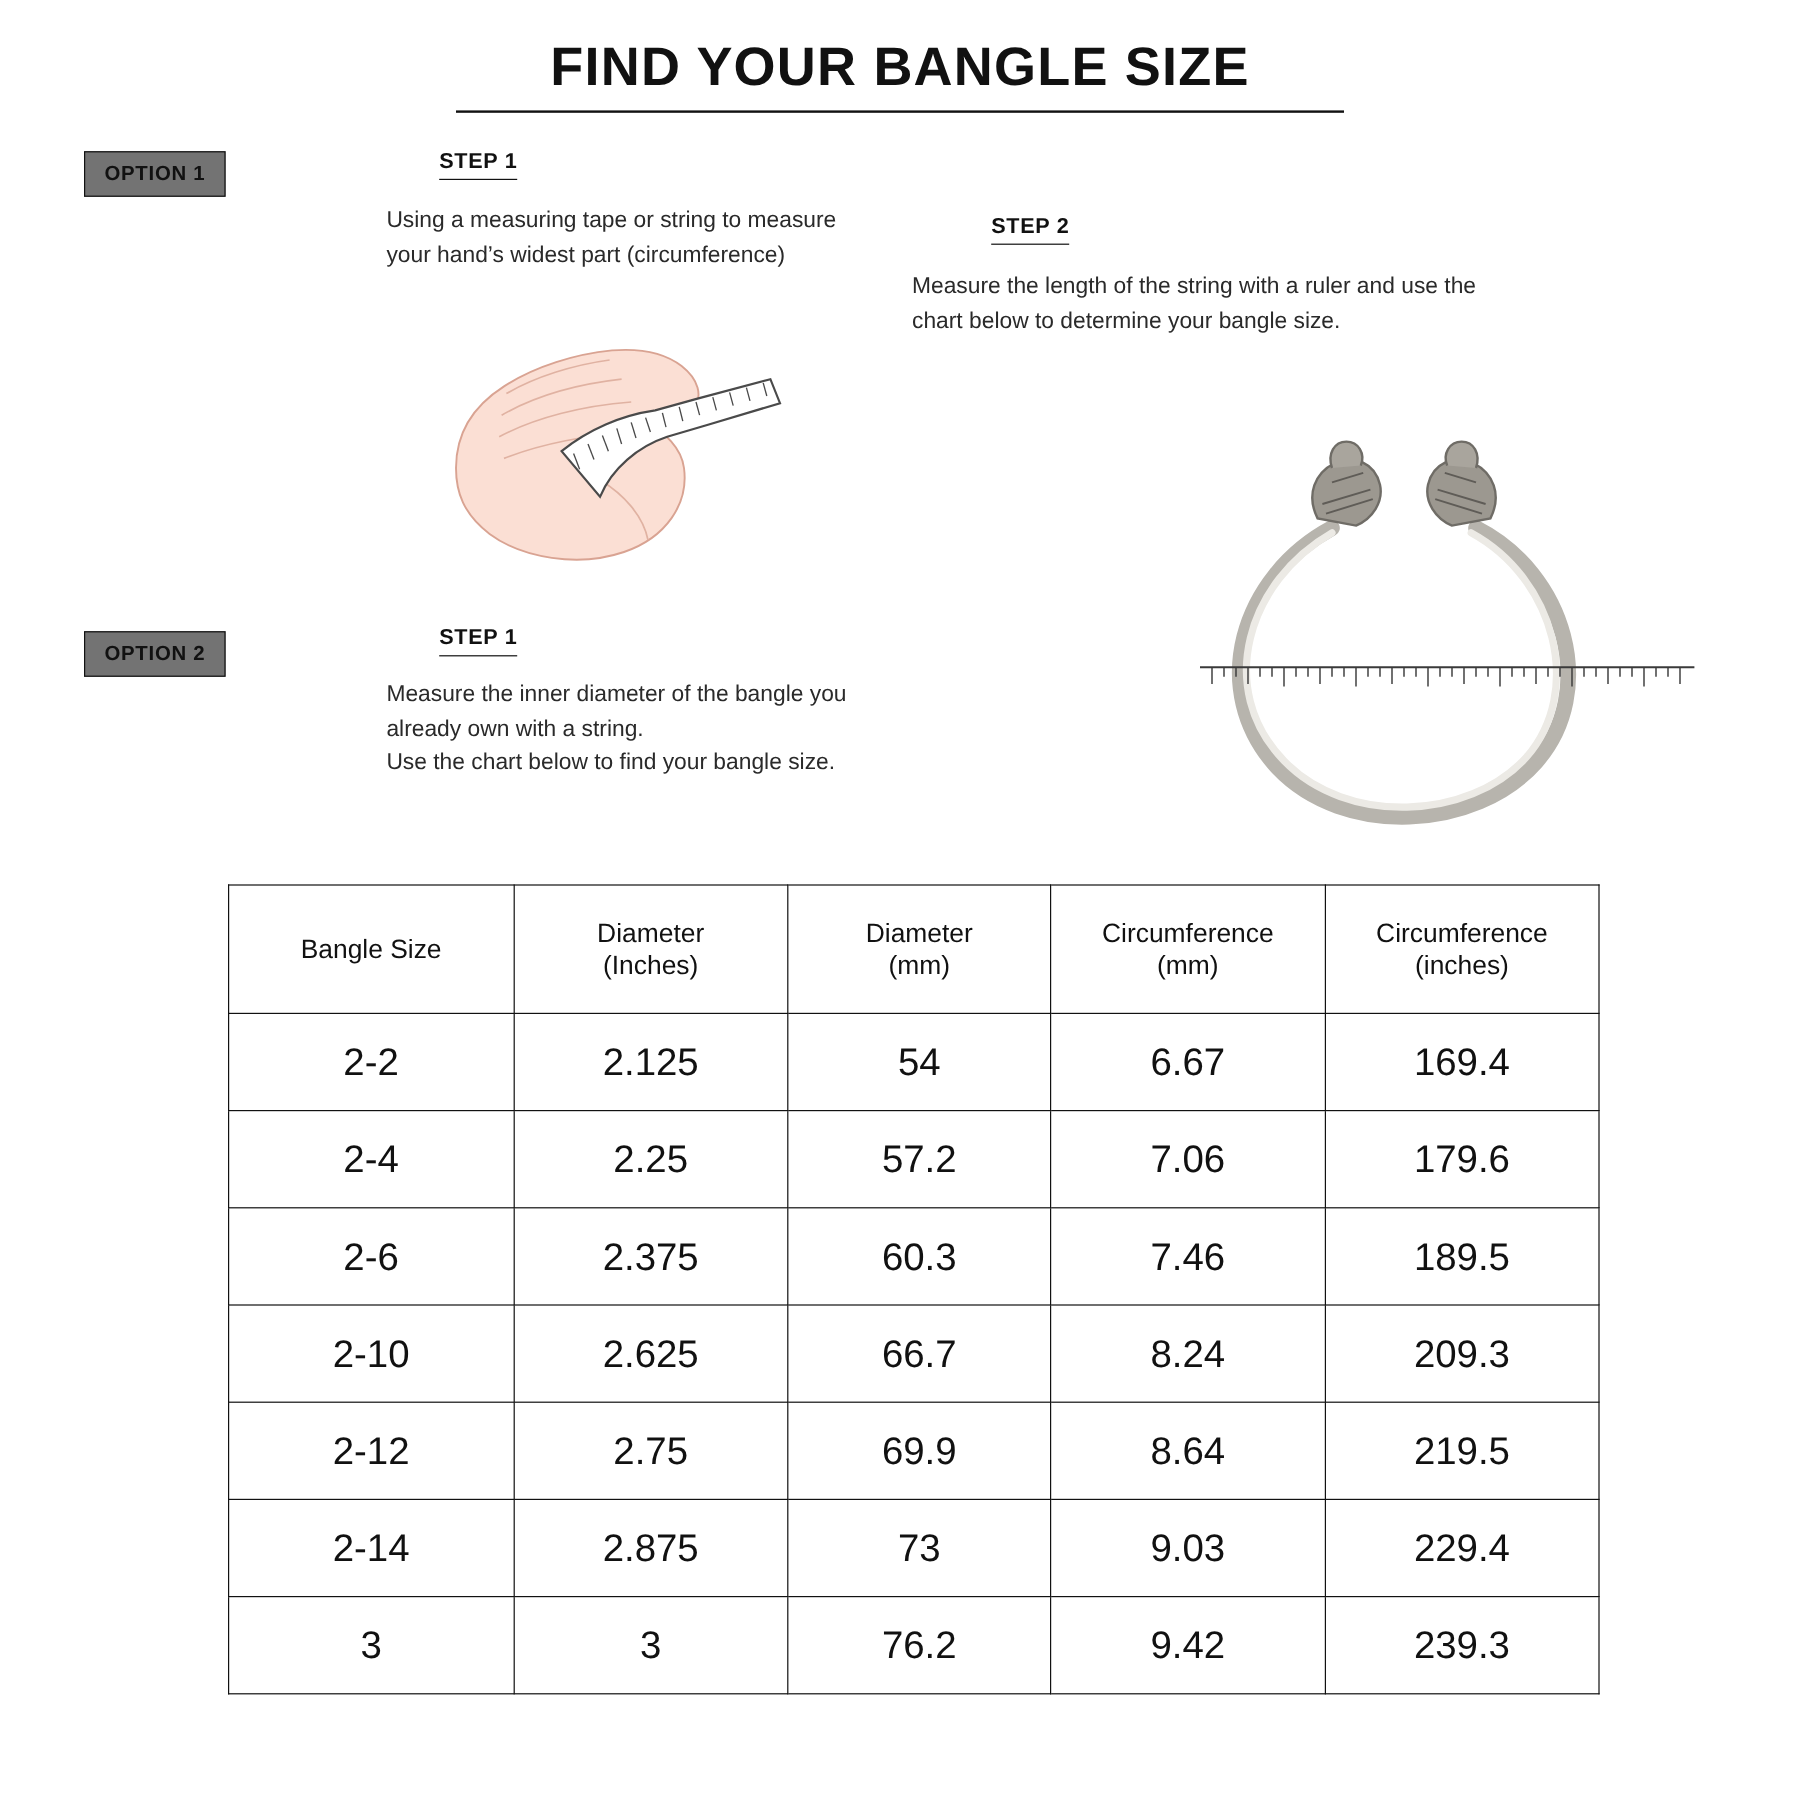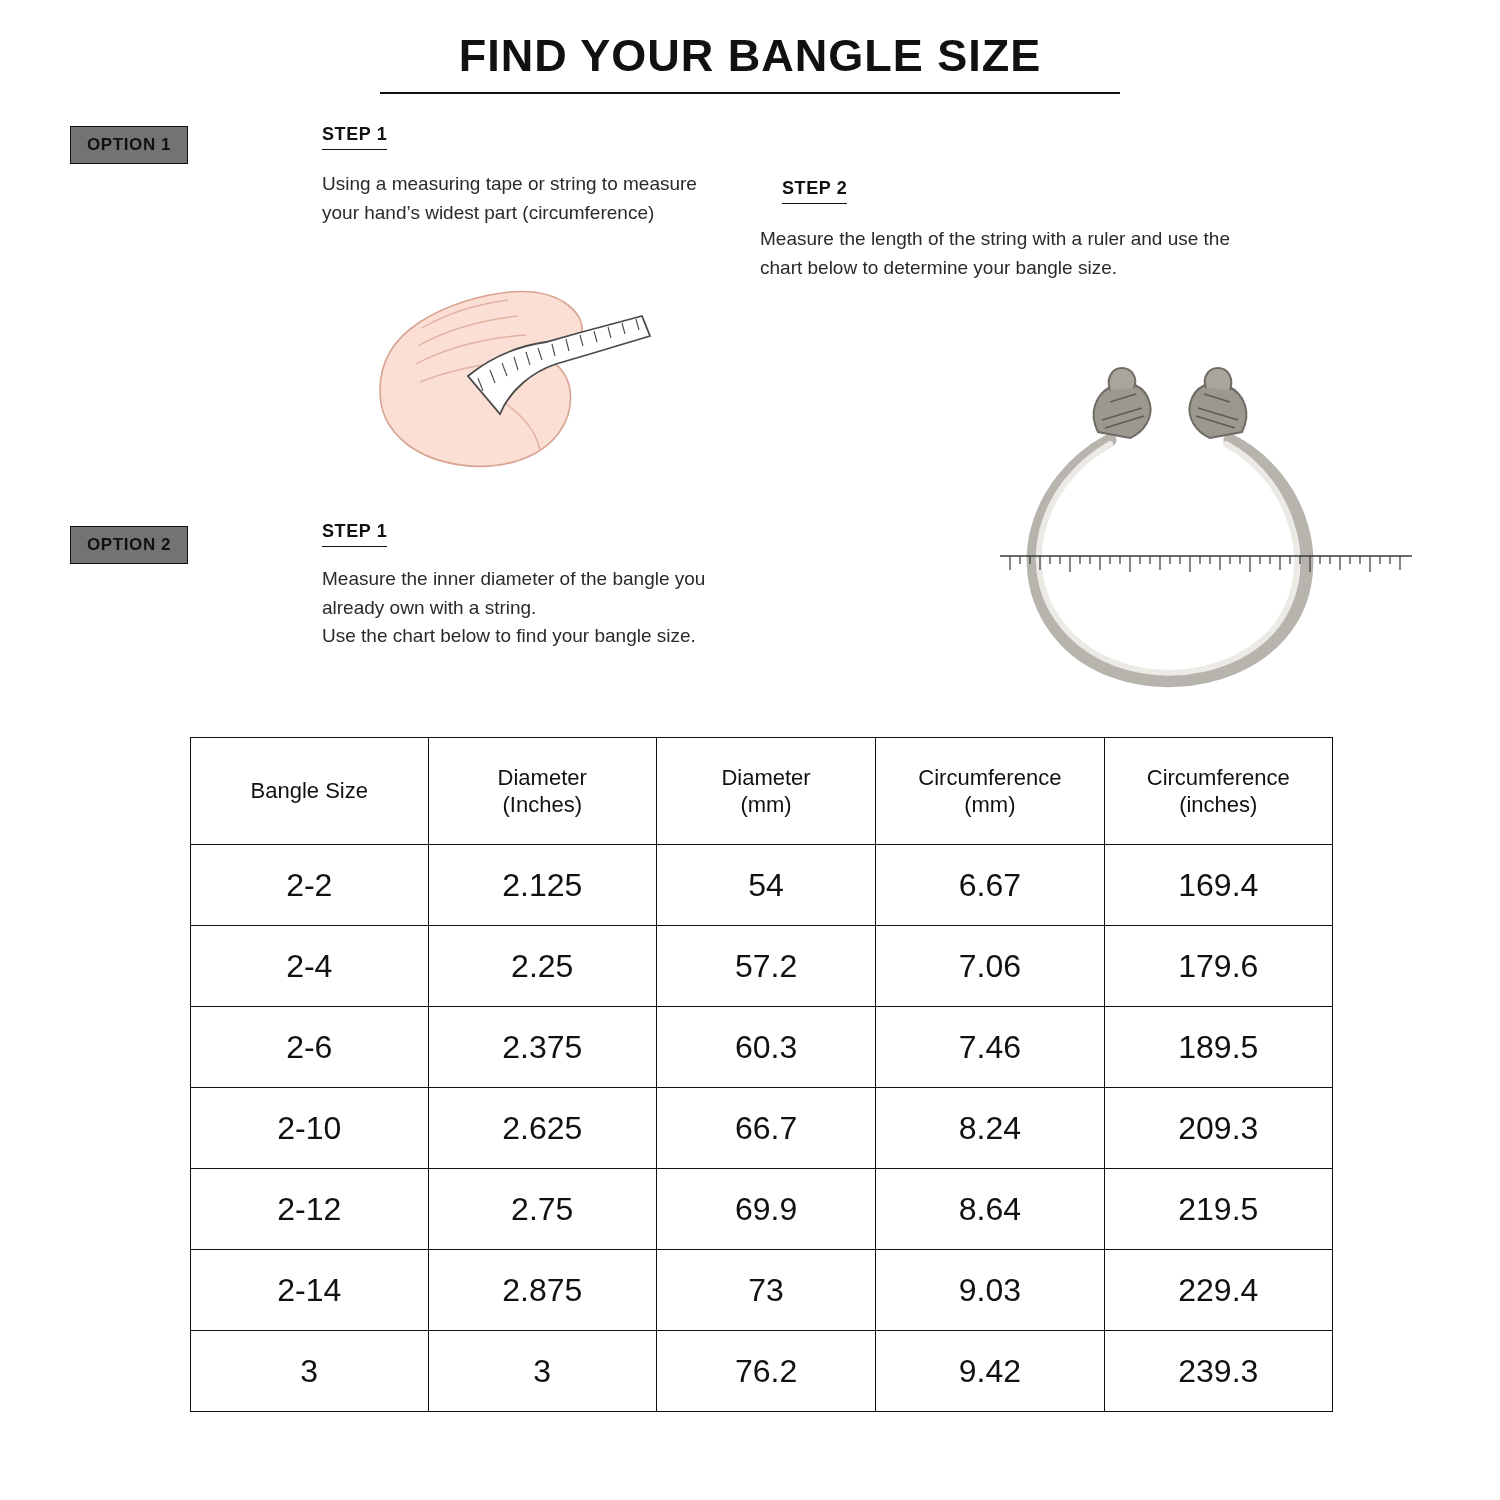--- a/index.html
+++ b/index.html
@@ -50,20 +50,21 @@
 
   
   .step-head {
     position: absolute;
     font-size: 18px;
     font-weight: bold;
     letter-spacing: 0.6px;
     color: #111;
     border-bottom: 1.5px solid #111;
     padding-bottom: 4px;
+    margin-left: 44px;
   }
   #step1a { left: 322px; top: 124px; }
   #step2a { left: 782px; top: 178px; }
   #step1b { left: 322px; top: 521px; }
 
   .step-body {
     position: absolute;
     font-size: 19px;
     line-height: 1.5;
     color: #2a2a2a;

